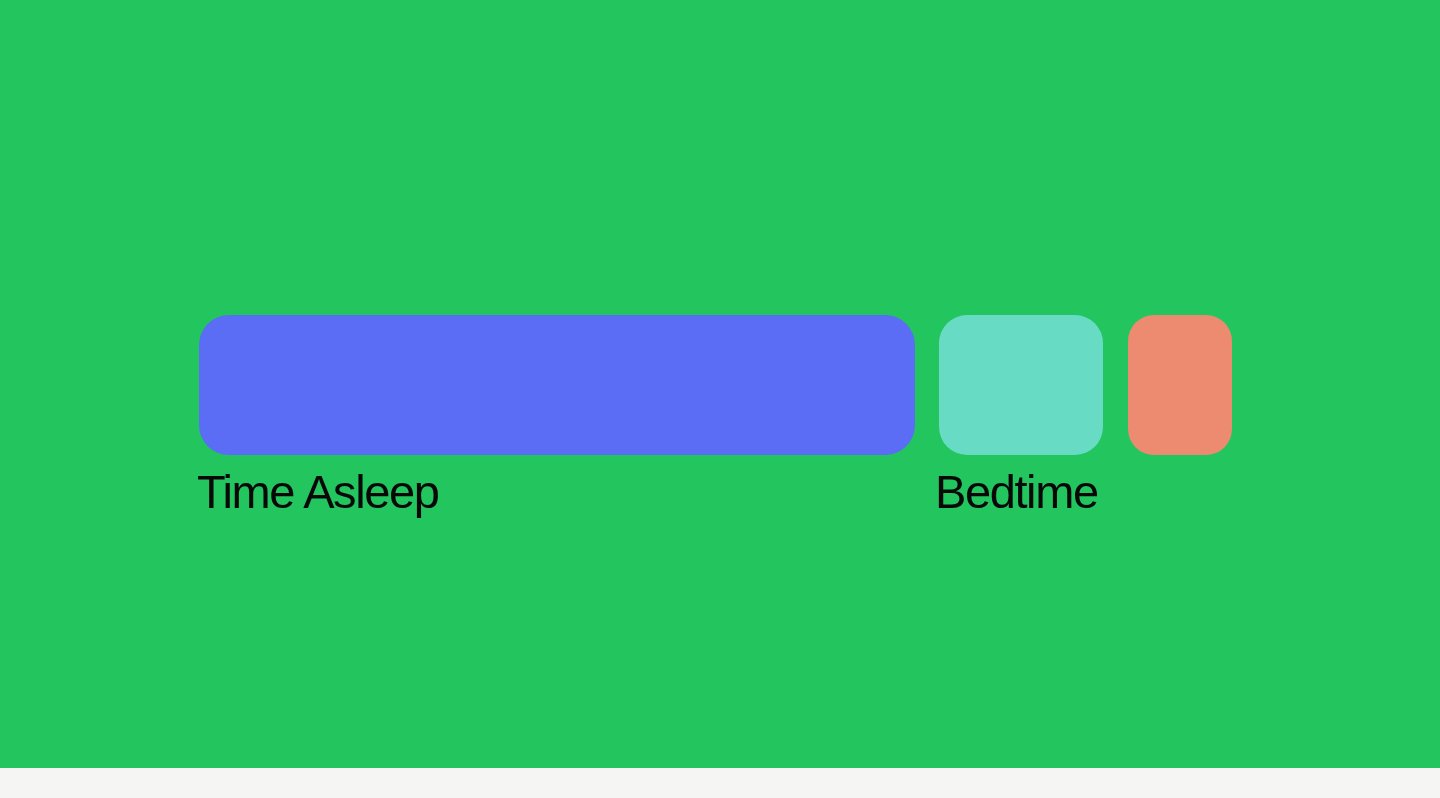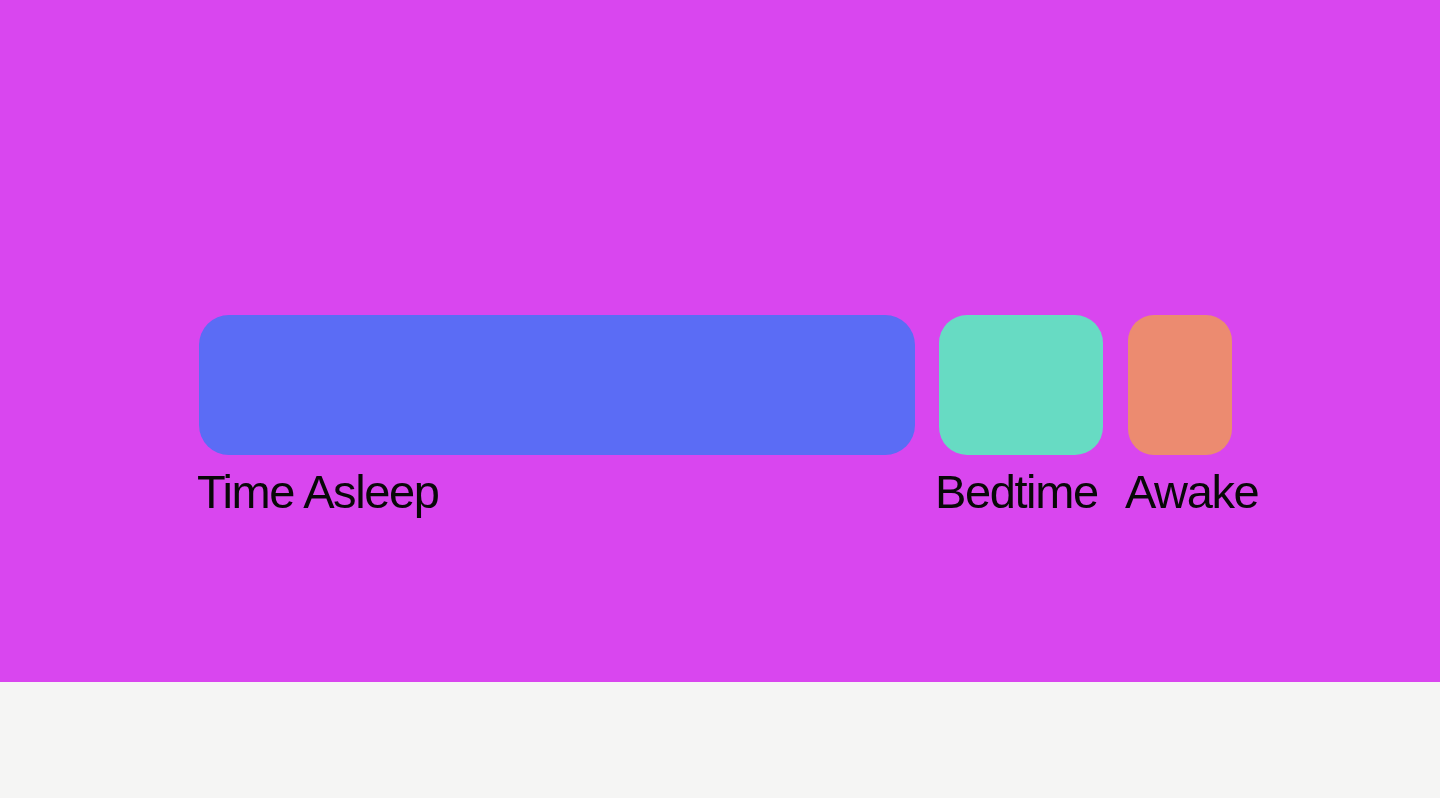--- a/index.html
+++ b/index.html
@@ -13,22 +13,22 @@
 
   body {
     background: #f5f5f4;
     font-family: "Liberation Sans", "DejaVu Sans", sans-serif;
     -webkit-font-smoothing: antialiased;
   }
 
   #sleep-legend-canvas {
     position: relative;
     width: 1440px;
-    height: 682px;
-    background: #d946ef;
+    height: 768px;
+    background: #22c55e;
   }
 
   
   .legend-group {
     position: absolute;
     left: 199px;
     top: 315px;
     width: 1033px;
     height: 225px;
   }
@@ -98,18 +98,17 @@
 
     <div class="bars-row">
       <div class="segment time-asleep"></div>
       <div class="segment bedtime"></div>
       <div class="segment awake"></div>
     </div>
 
     <div class="labels-row">
       <div class="segment-label time-asleep">Time Asleep</div>
       <div class="segment-label bedtime">Bedtime</div>
-      <div class="segment-label awake">Awake</div>
     </div>
 
   </div>
 
 </div>
 
 </body></html>

